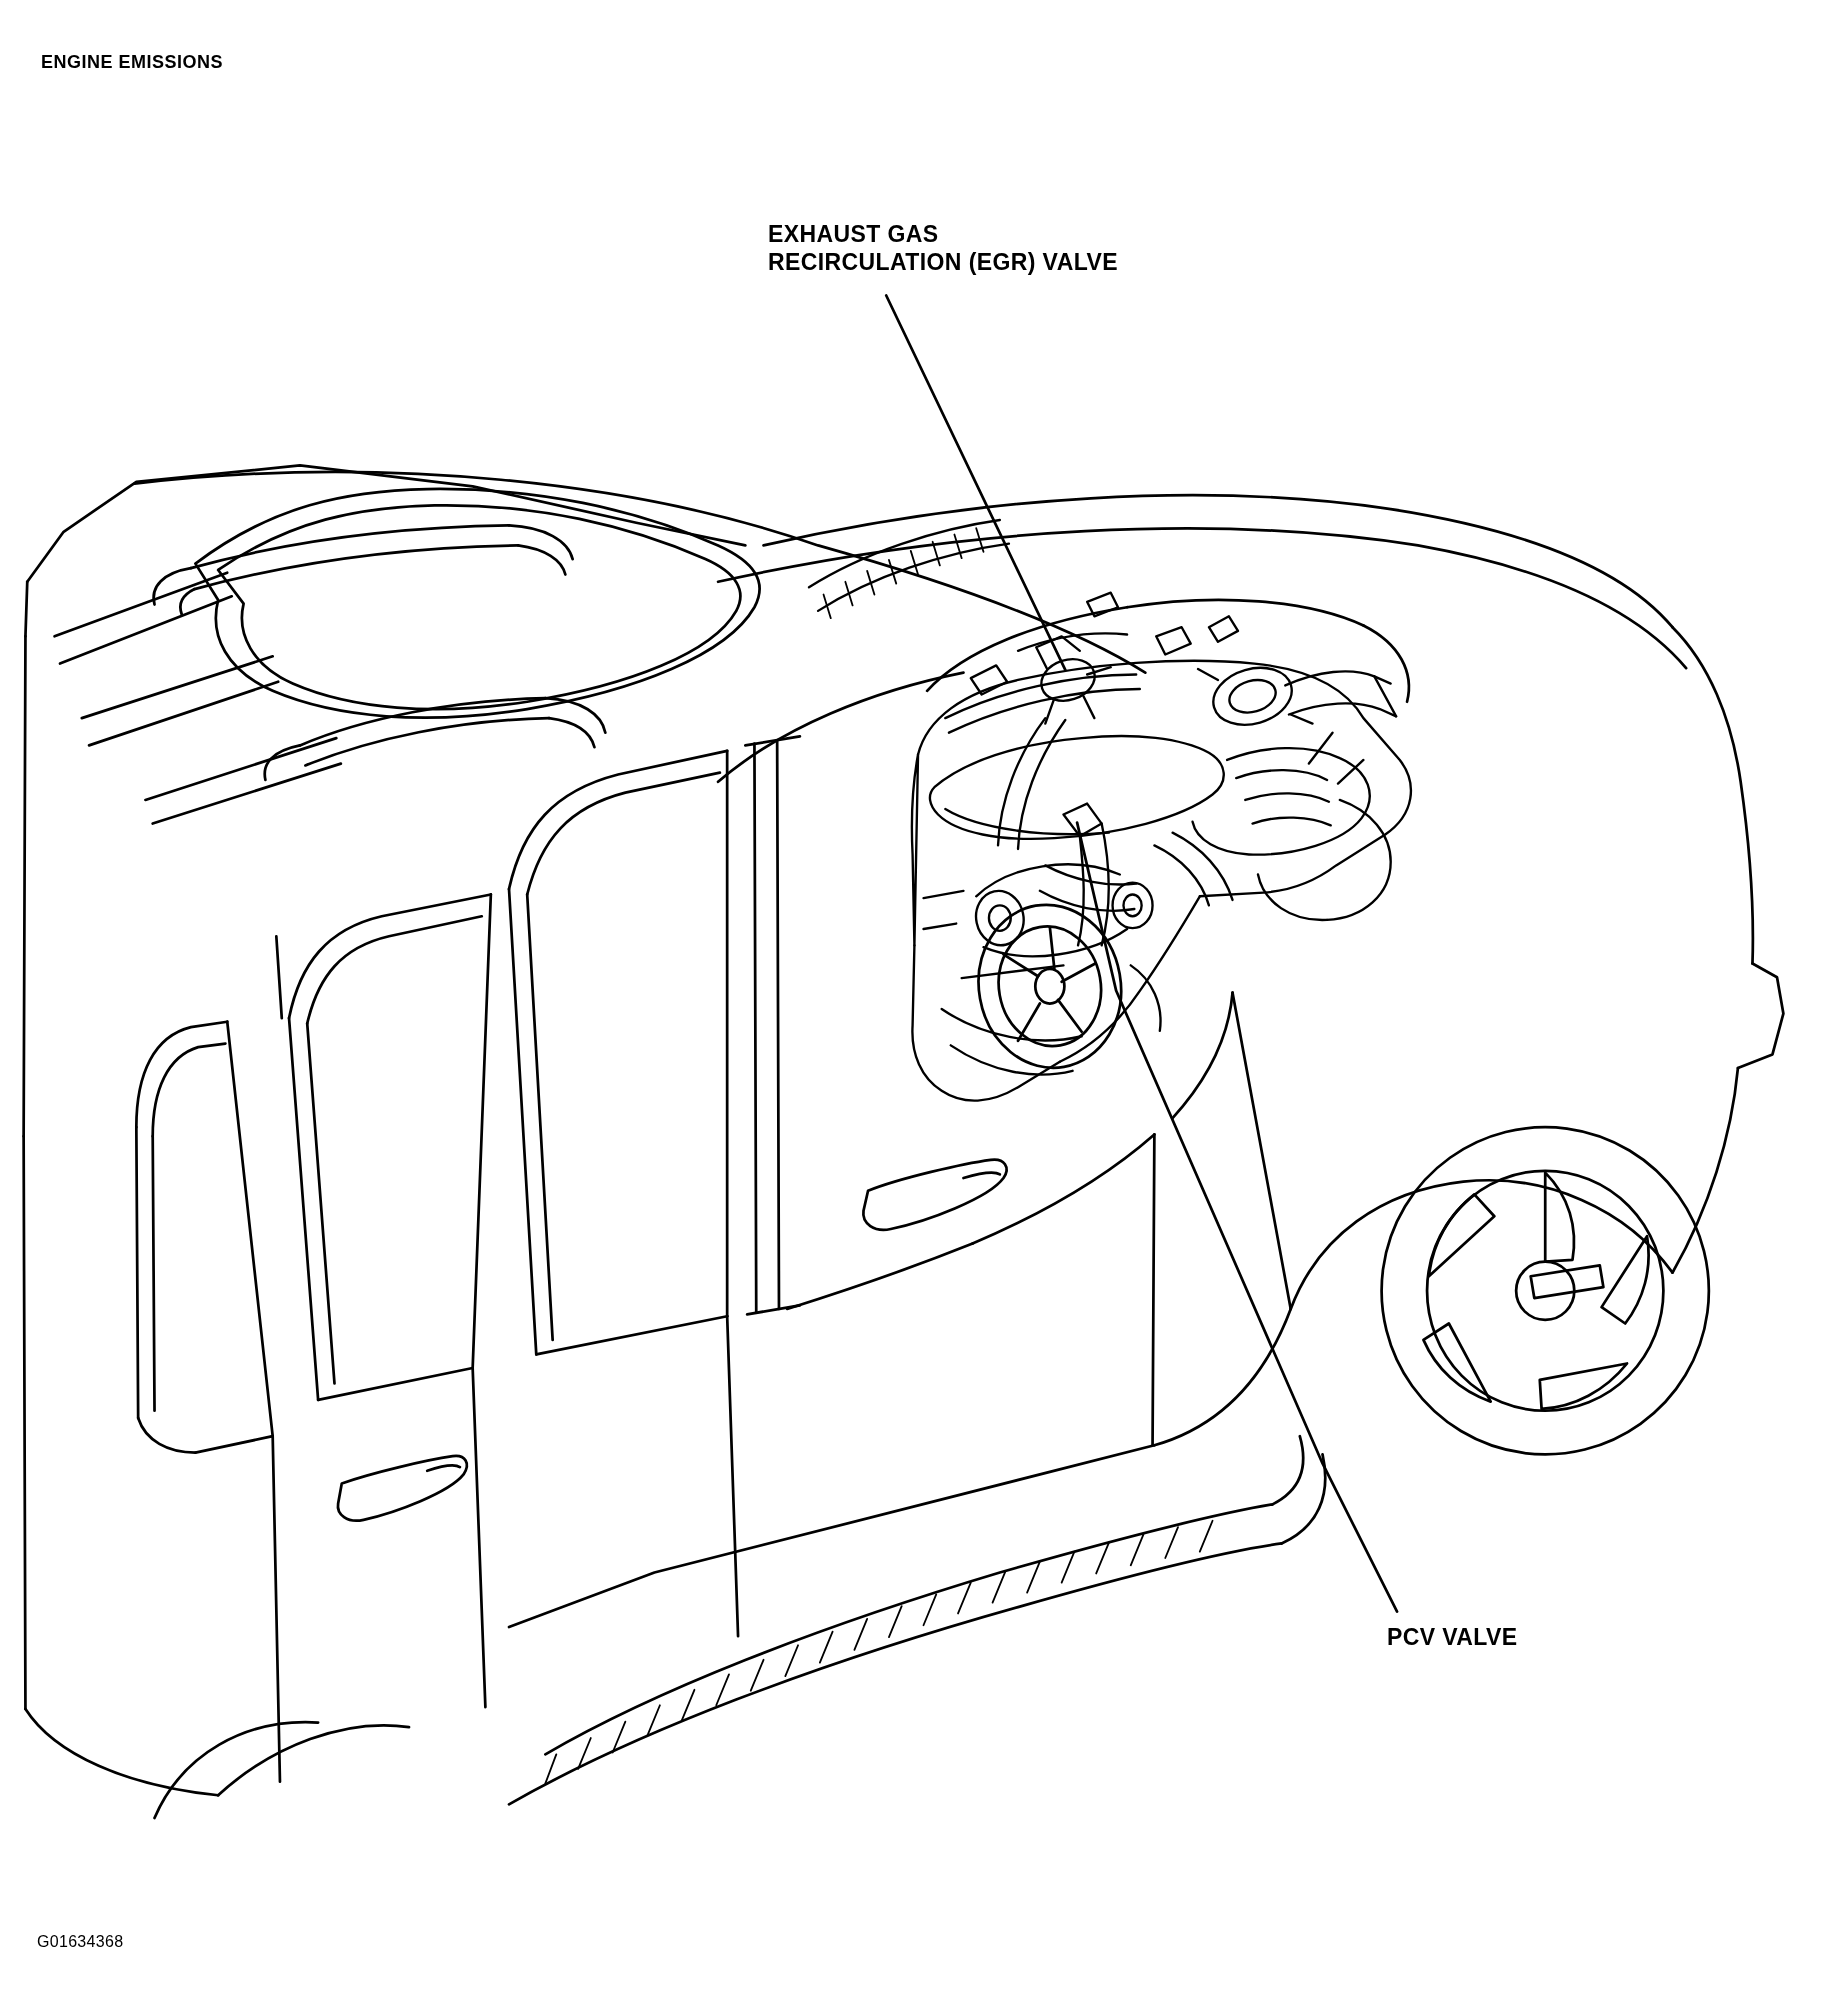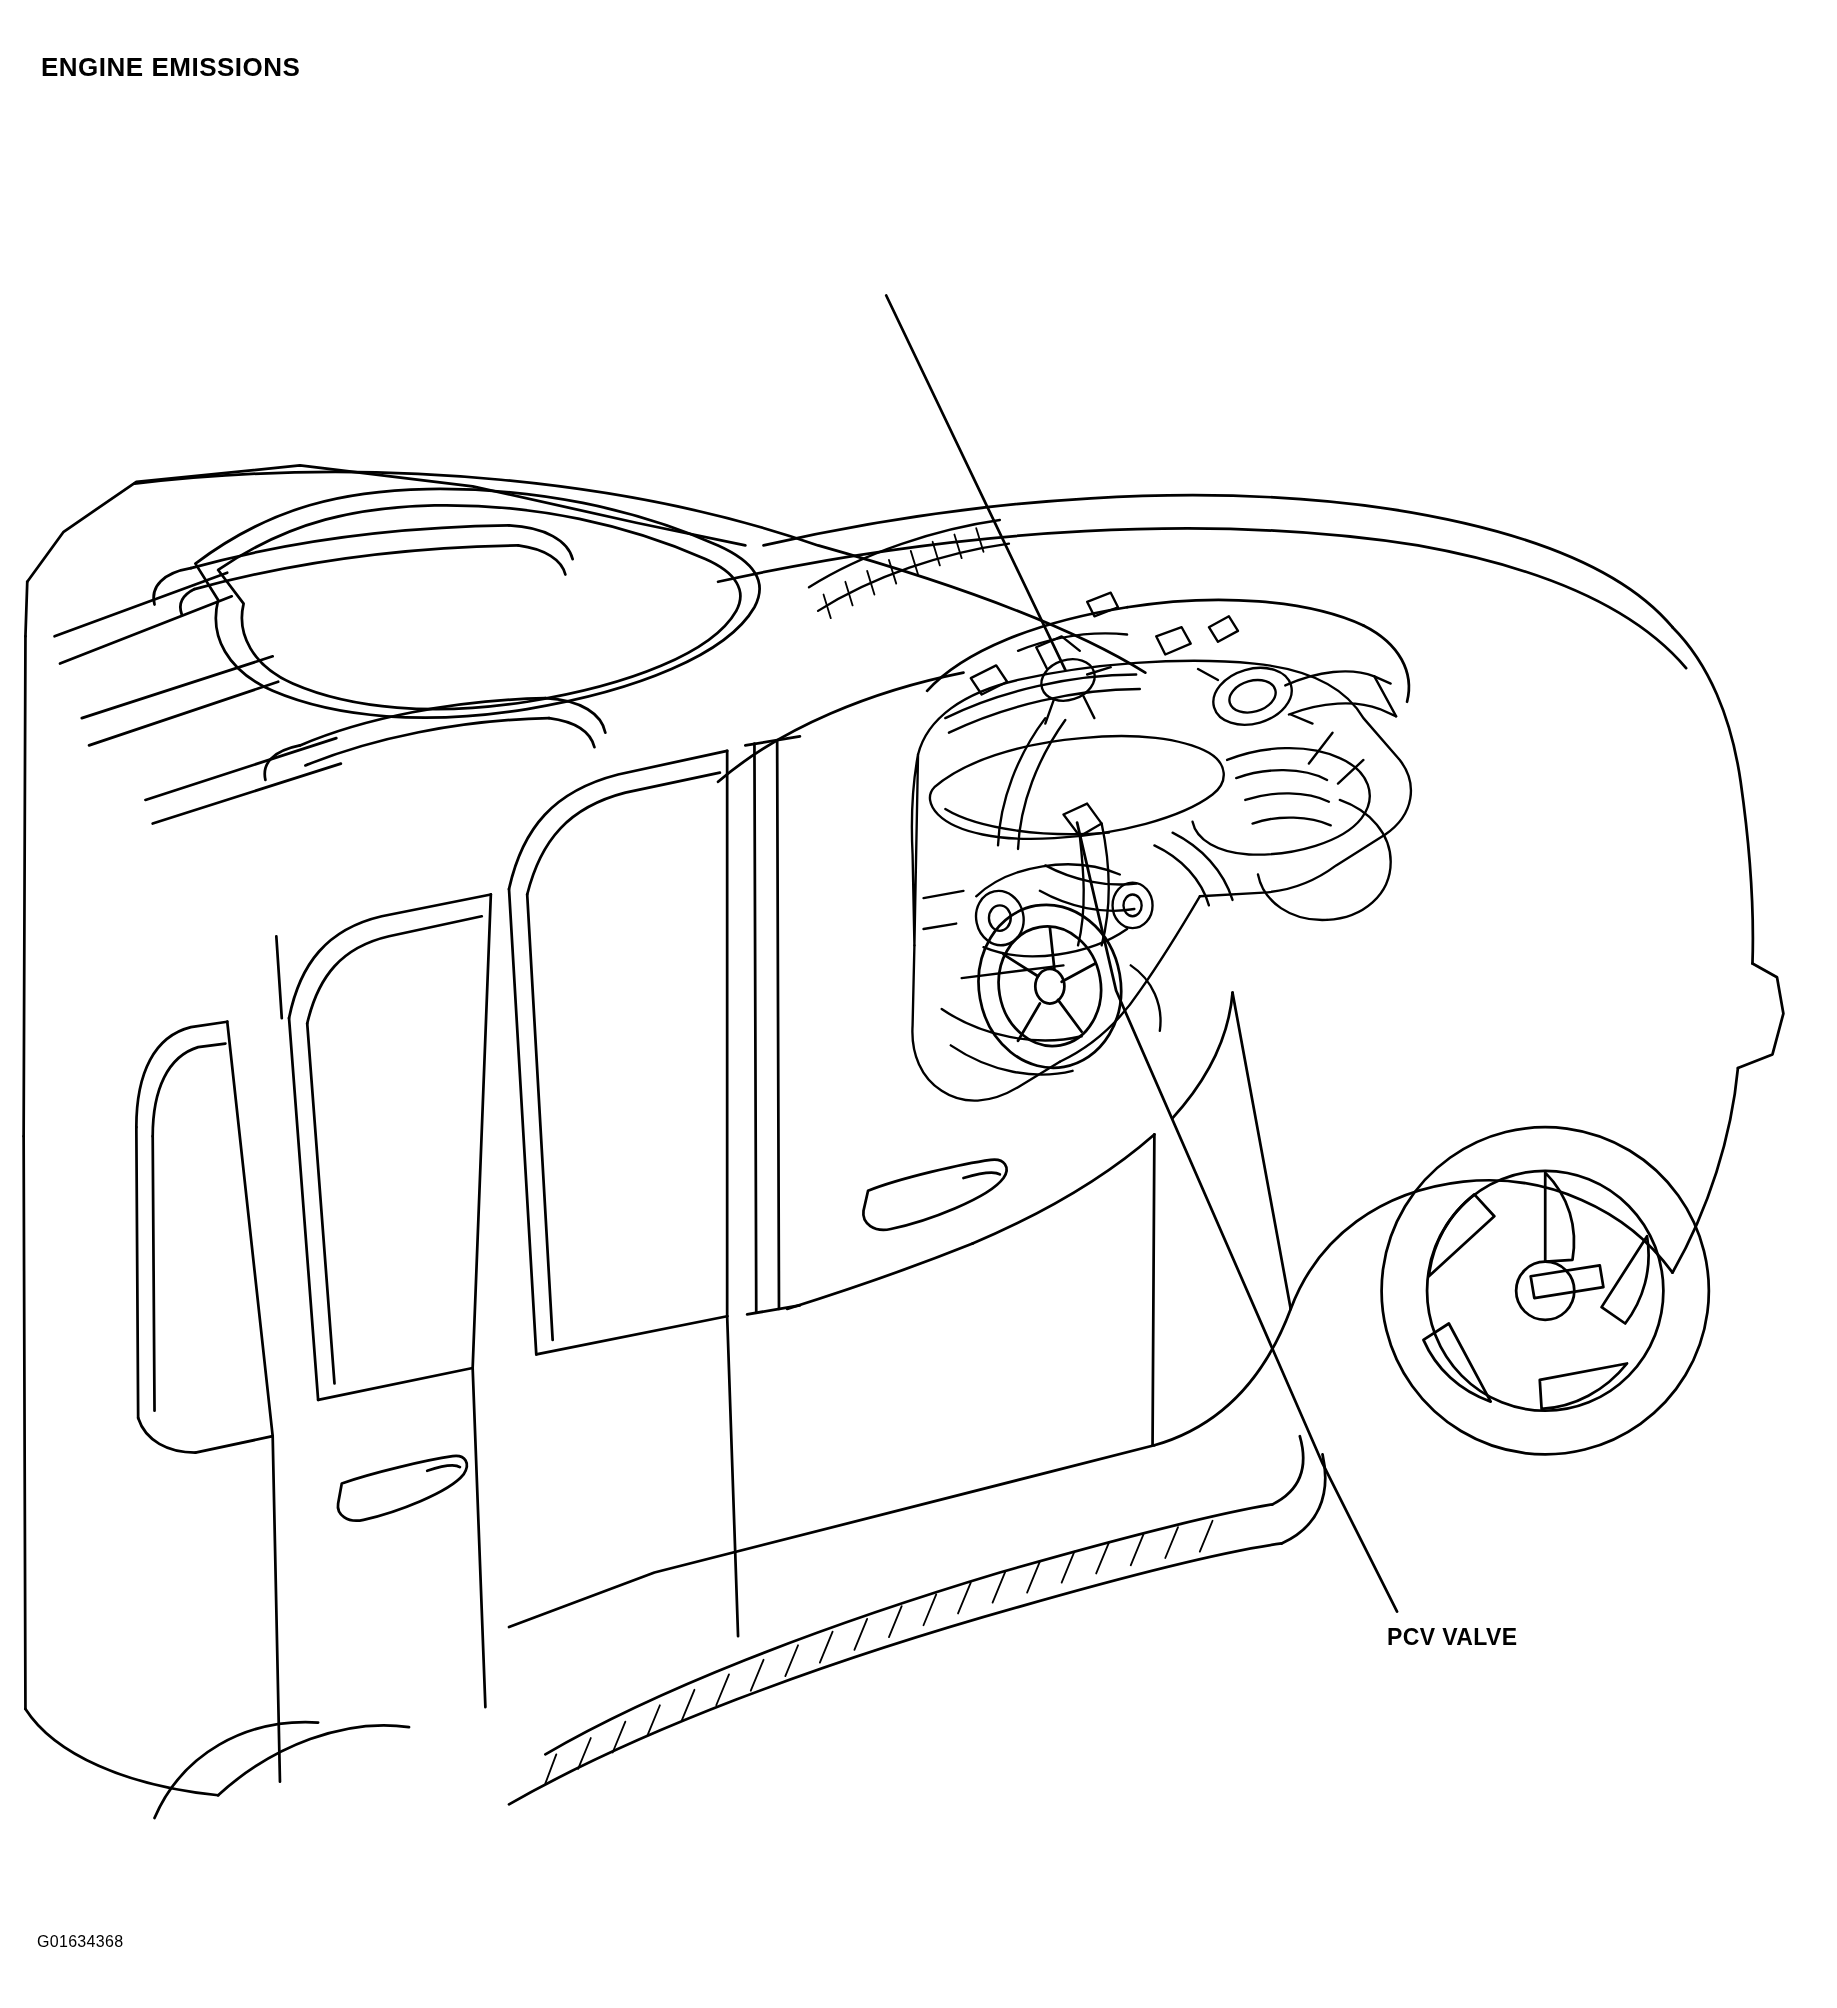--- a/index.html
+++ b/index.html
@@ -16,21 +16,21 @@
   }
   #page {
     position: absolute;
     inset: 0;
     background: #ffffff;
   }
   .title {
     position: absolute;
     left: 41px;
     top: 52px;
-    font-size: 26px;
+    font-size: 18px;
     font-weight: bold;
     letter-spacing: 0.5px;
     color: #000000;
     white-space: nowrap;
   }
   .figure-id {
     position: absolute;
     left: 37px;
     top: 1933px;
     font-size: 16px;
@@ -338,19 +338,20 @@
 
       <g>
         <path d="M1020 760 C 1060 716, 1140 684, 1240 668"></path>
         <path d="M1240 668 C 1340 652, 1440 660, 1500 688"></path>
         <path d="M1500 688 C 1540 708, 1556 740, 1548 772"></path>
       </g>
 
     </g>
   </svg>
 
+  <div class="callout" id="callout-egr"><span>EXHAUST GAS</span><br><span>RECIRCULATION (EGR) VALVE</span></div>
 
   <div class="callout" id="callout-pcv"><span>PCV VALVE</span></div>
 
   <div class="figure-id">G01634368</div>
 
 </div>
 
 
 </body></html>

